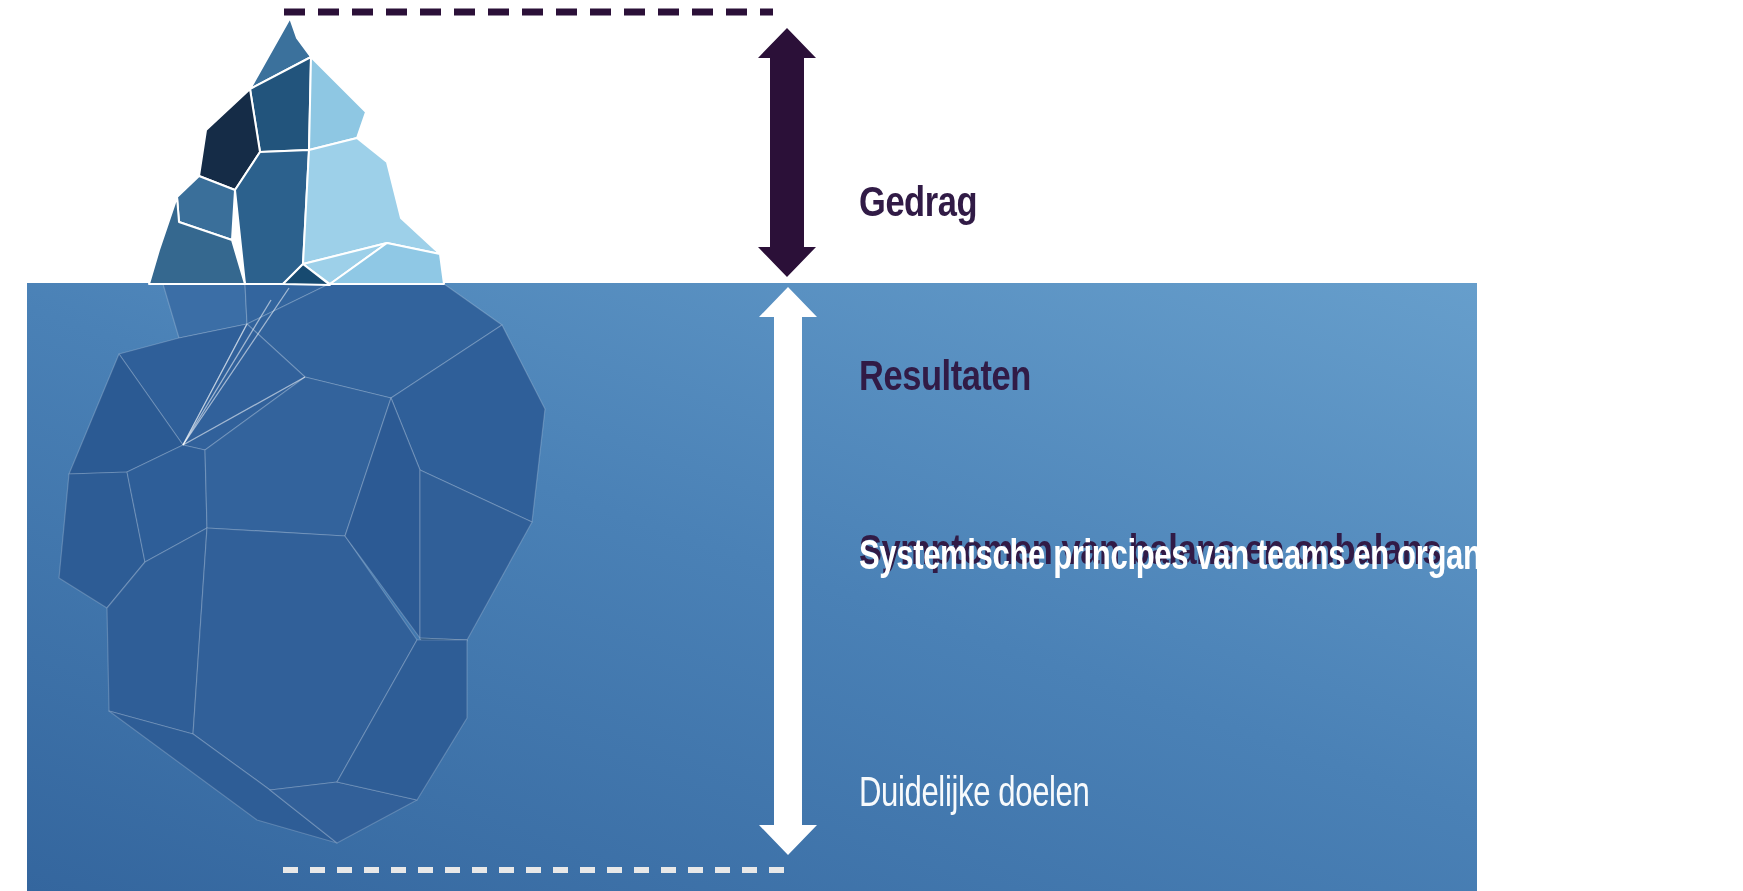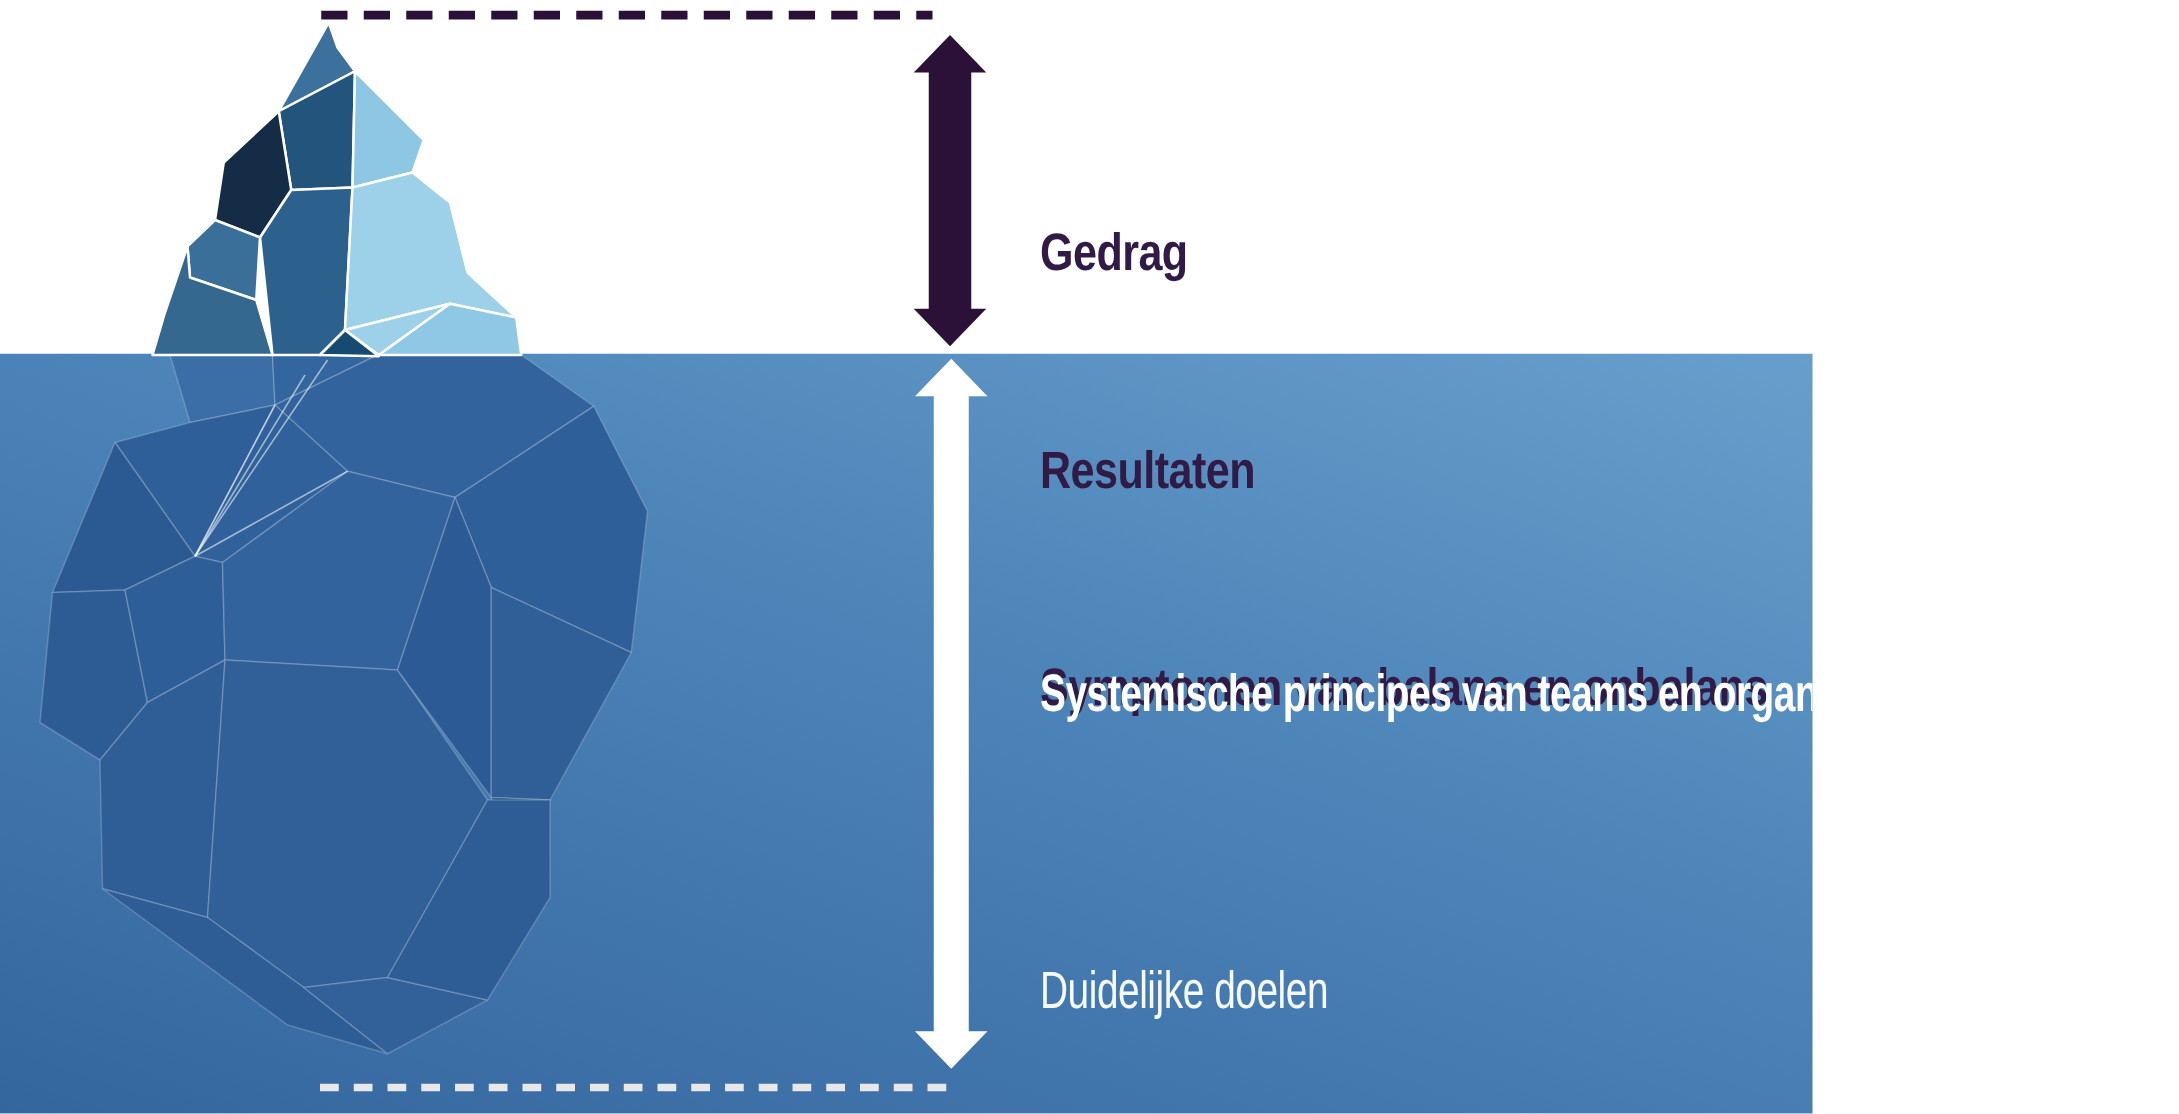--- a/index.html
+++ b/index.html
@@ -1,18 +1,18 @@
 <!DOCTYPE html>
 <html style="--purple-text: #311b46; --purple-accent: #2b1038; --water-deep: #34669e; --water-light: #6ca4d0; --dash-white: #e8e8e8; --ice-navy: #152c47; --ice-steel: #3b719c; --ice-light: #9dd0e9; --arrow-white: #ffffff;"><head>
 <meta charset="utf-8">
 <style>
   html,body{margin:0;padding:0;background:#ffffff;}
   .canvas{
     position:relative;width:1450px;height:891px;overflow:hidden;
-    background:#ffffff;font-family:"Liberation Sans","DejaVu Sans",sans-serif;
+    background:#ffffff;font-family:"Liberation Sans","DejaVu Sans",sans-serif;margin-left:27px;
   }
   .water{
     position:absolute;left:0;top:283px;width:1743px;height:608px;
     background:linear-gradient(to top right,var(--water-deep,#34669e) 0%,#4a81b6 48%,var(--water-light,#6ca4d0) 100%);
   }
   .scene{position:absolute;left:0;top:0;width:1743px;height:891px;}
   .surface-labels{
     position:absolute;left:832px;top:57px;
     color:var(--purple-text,#311b46);
     font-size:42px;line-height:58px;font-weight:700;letter-spacing:-0.5px;

